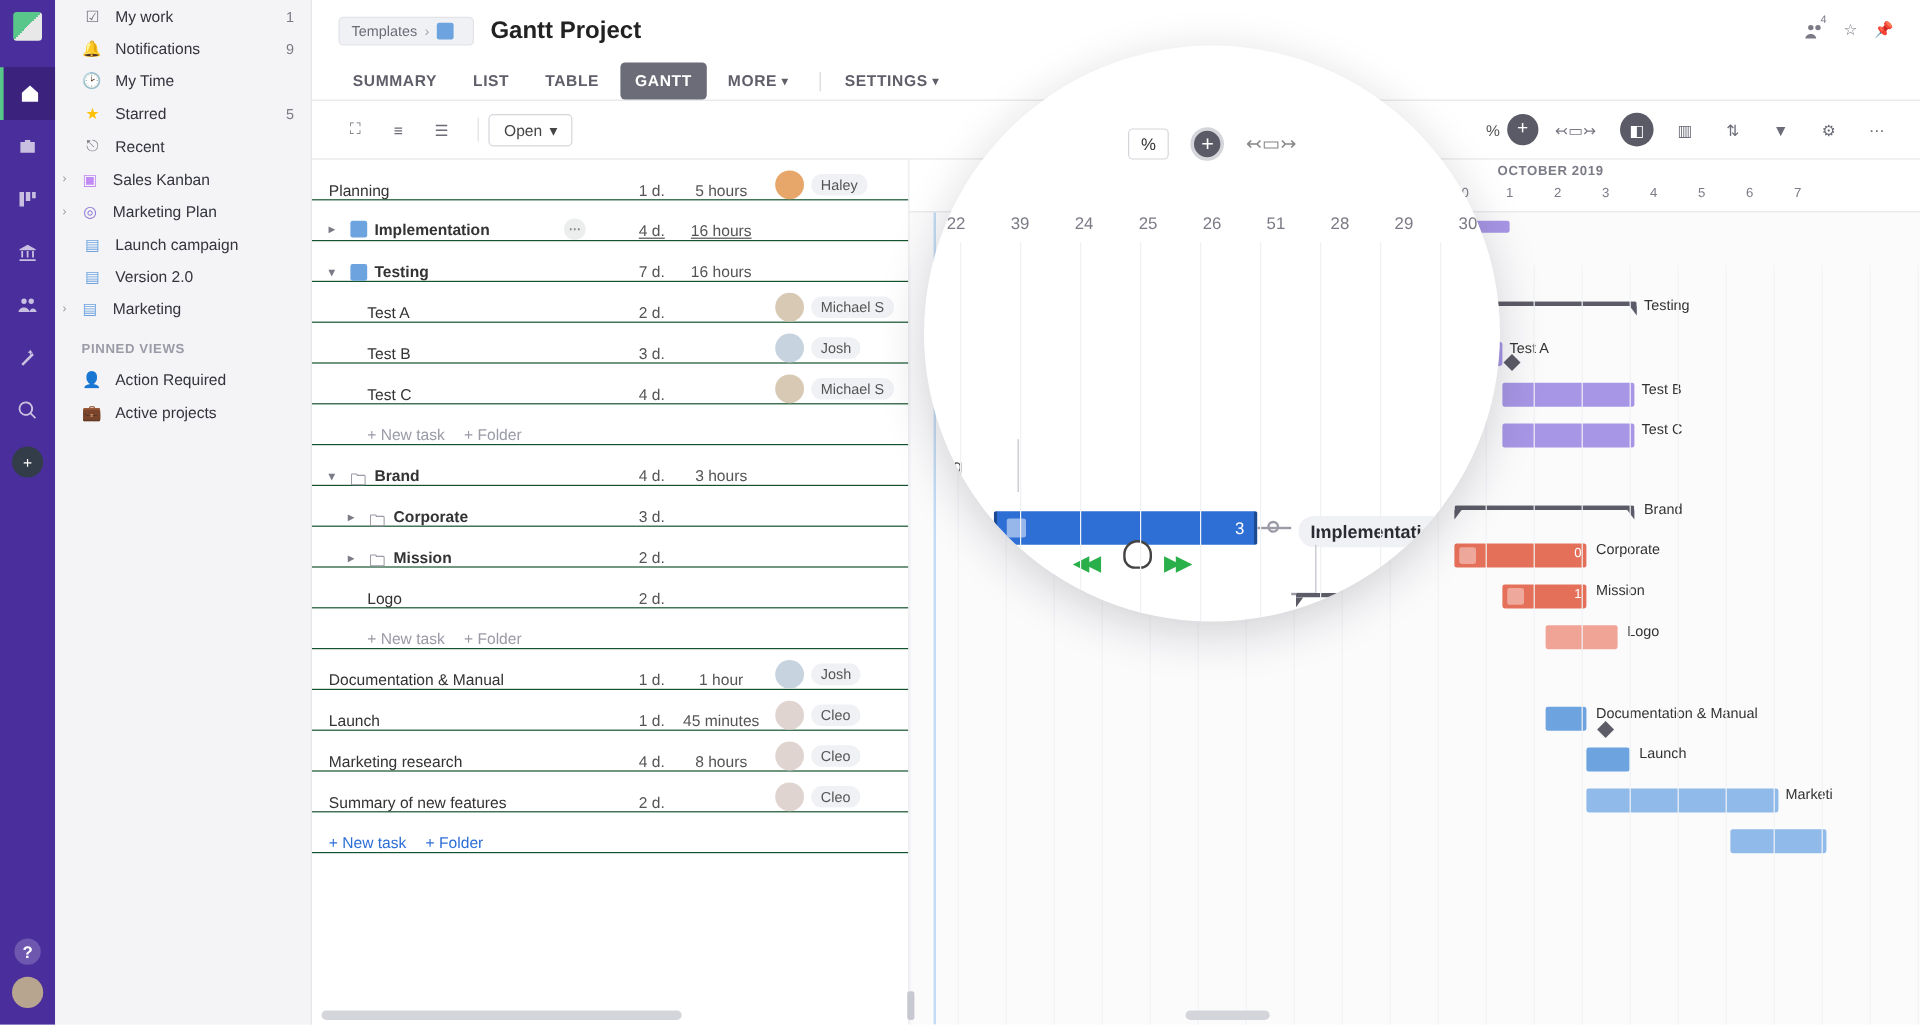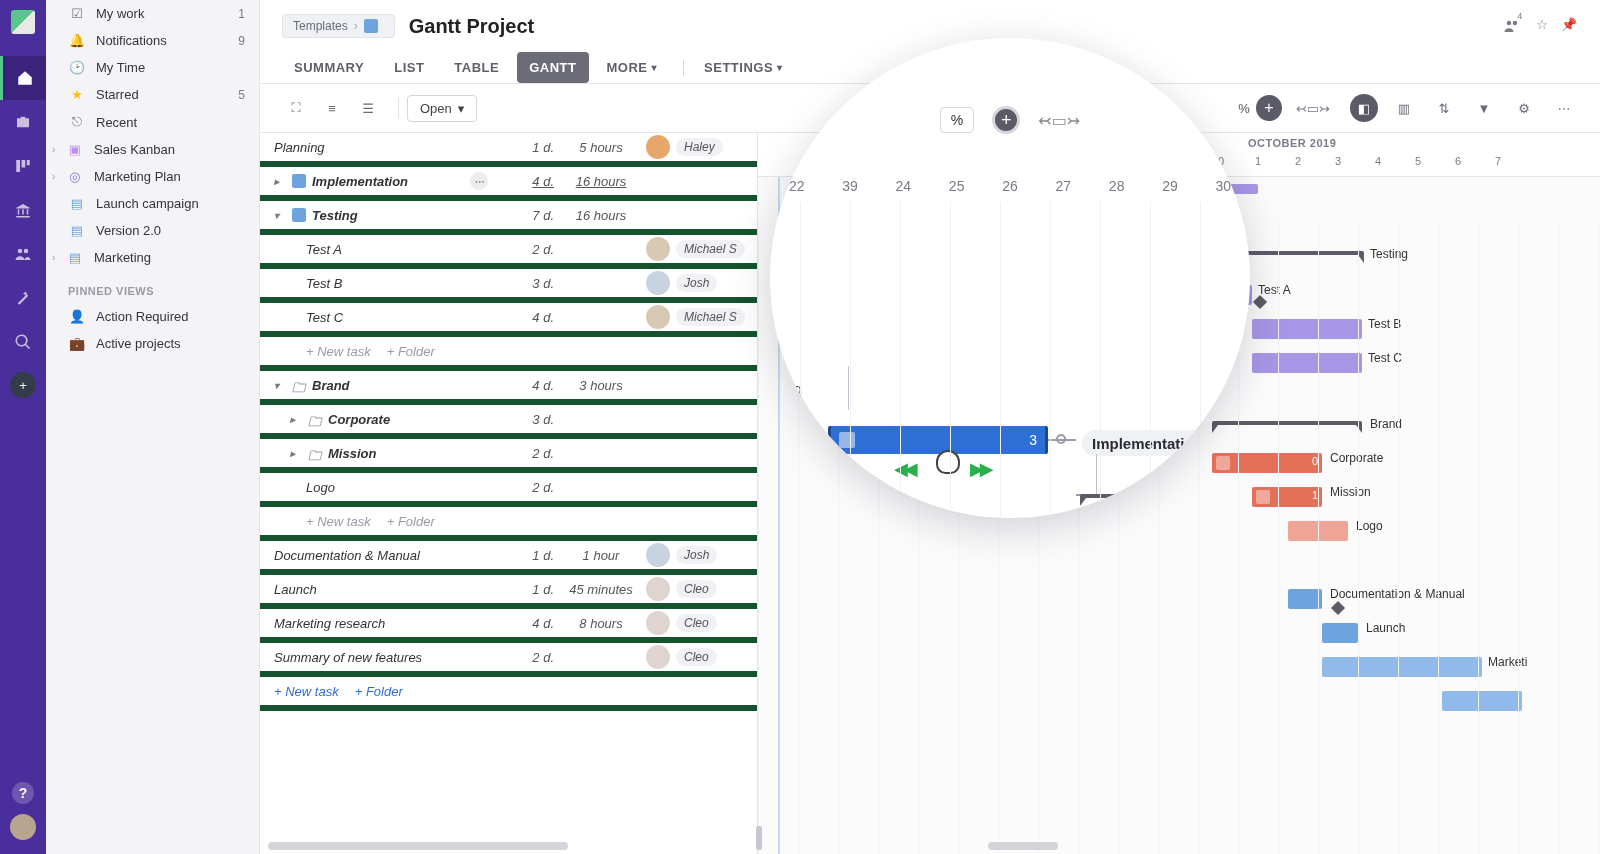--- a/index.html
+++ b/index.html
@@ -64,21 +64,21 @@
 
 
 .grid-wrap { flex:1; display:flex; overflow:hidden; position:relative;}
 .grid-left { width:498px; flex:0 0 498px; border-right:1px solid #e5e5e8; overflow:hidden; display:flex;flex-direction:column;}
 .grid-title-h { border-bottom:1px solid #e5e5e8; display:flex; font-size:10px; font-weight:700; letter-spacing:0.5px; color:#7a7b86; height:44px; align-items:center;}
 .col-title{flex:0 0 236px; padding-left:16px;}
 .col-dur{flex:0 0 66px;text-align:center;}
 .col-est{flex:0 0 78px;text-align:center;}
 .col-asg{flex:0 0 118px;padding-left:8px;}
 
-.task-row{display:flex;align-items:center;height:34px;border-bottom:6px solid #14532d;font-size:13px;color:#333;font-style:italic;}
+.task-row{display:flex;align-items:flex-end;height:34px;border-bottom:1px solid #14532d;font-size:13px;color:#333;}
 .task-row .t-title{flex:0 0 236px;display:flex;align-items:center;padding-left:14px;}
 .task-row .t-dur{flex:0 0 66px;text-align:right;padding-right:8px;color:#555;}
 .task-row .t-dur.underline{text-decoration:underline;}
 .task-row .t-est{flex:0 0 78px;text-align:center;color:#555;}
 .task-row .t-asg{flex:0 0 118px;display:flex;align-items:center;padding-left:6px;}
 .task-row.bold .t-title{font-weight:700;}
 .task-row .caret{width:14px;font-size:10px;color:#7a7b86;margin-right:4px;cursor:pointer;}
 .task-row .pj{width:14px;height:14px;border-radius:2px;margin-right:6px;flex:0 0 14px;}
 .task-row .pj.blue{background:#6da4e0;}
 .task-row .pj.folder{background:none;color:#9a9ba6;}
@@ -601,21 +601,21 @@
       <span class="z-percent">%</span>
       <span class="z-plus">+</span>
       <span class="z-spread">↢▭↣</span>
     </div>
     <div class="z-days" id="z-days">
         <span>22</span>
         <span>39</span>
         <span>24</span>
         <span>25</span>
         <span>26</span>
-        <span>27</span>
+        <span>51</span>
         <span>28</span>
         <span>29</span>
         <span>30</span>
       </div>
     <div class="z-grid" id="z-grid">
       <span class="ing-text">ing</span>
       <div class="z-vline" style="left:78px;"></div>
       <div class="z-handle" style="top:232px;left:18px;"></div>
       <div class="z-line" style="top:237px;left:28px;width:30px;"></div>
       <div class="z-bar">

